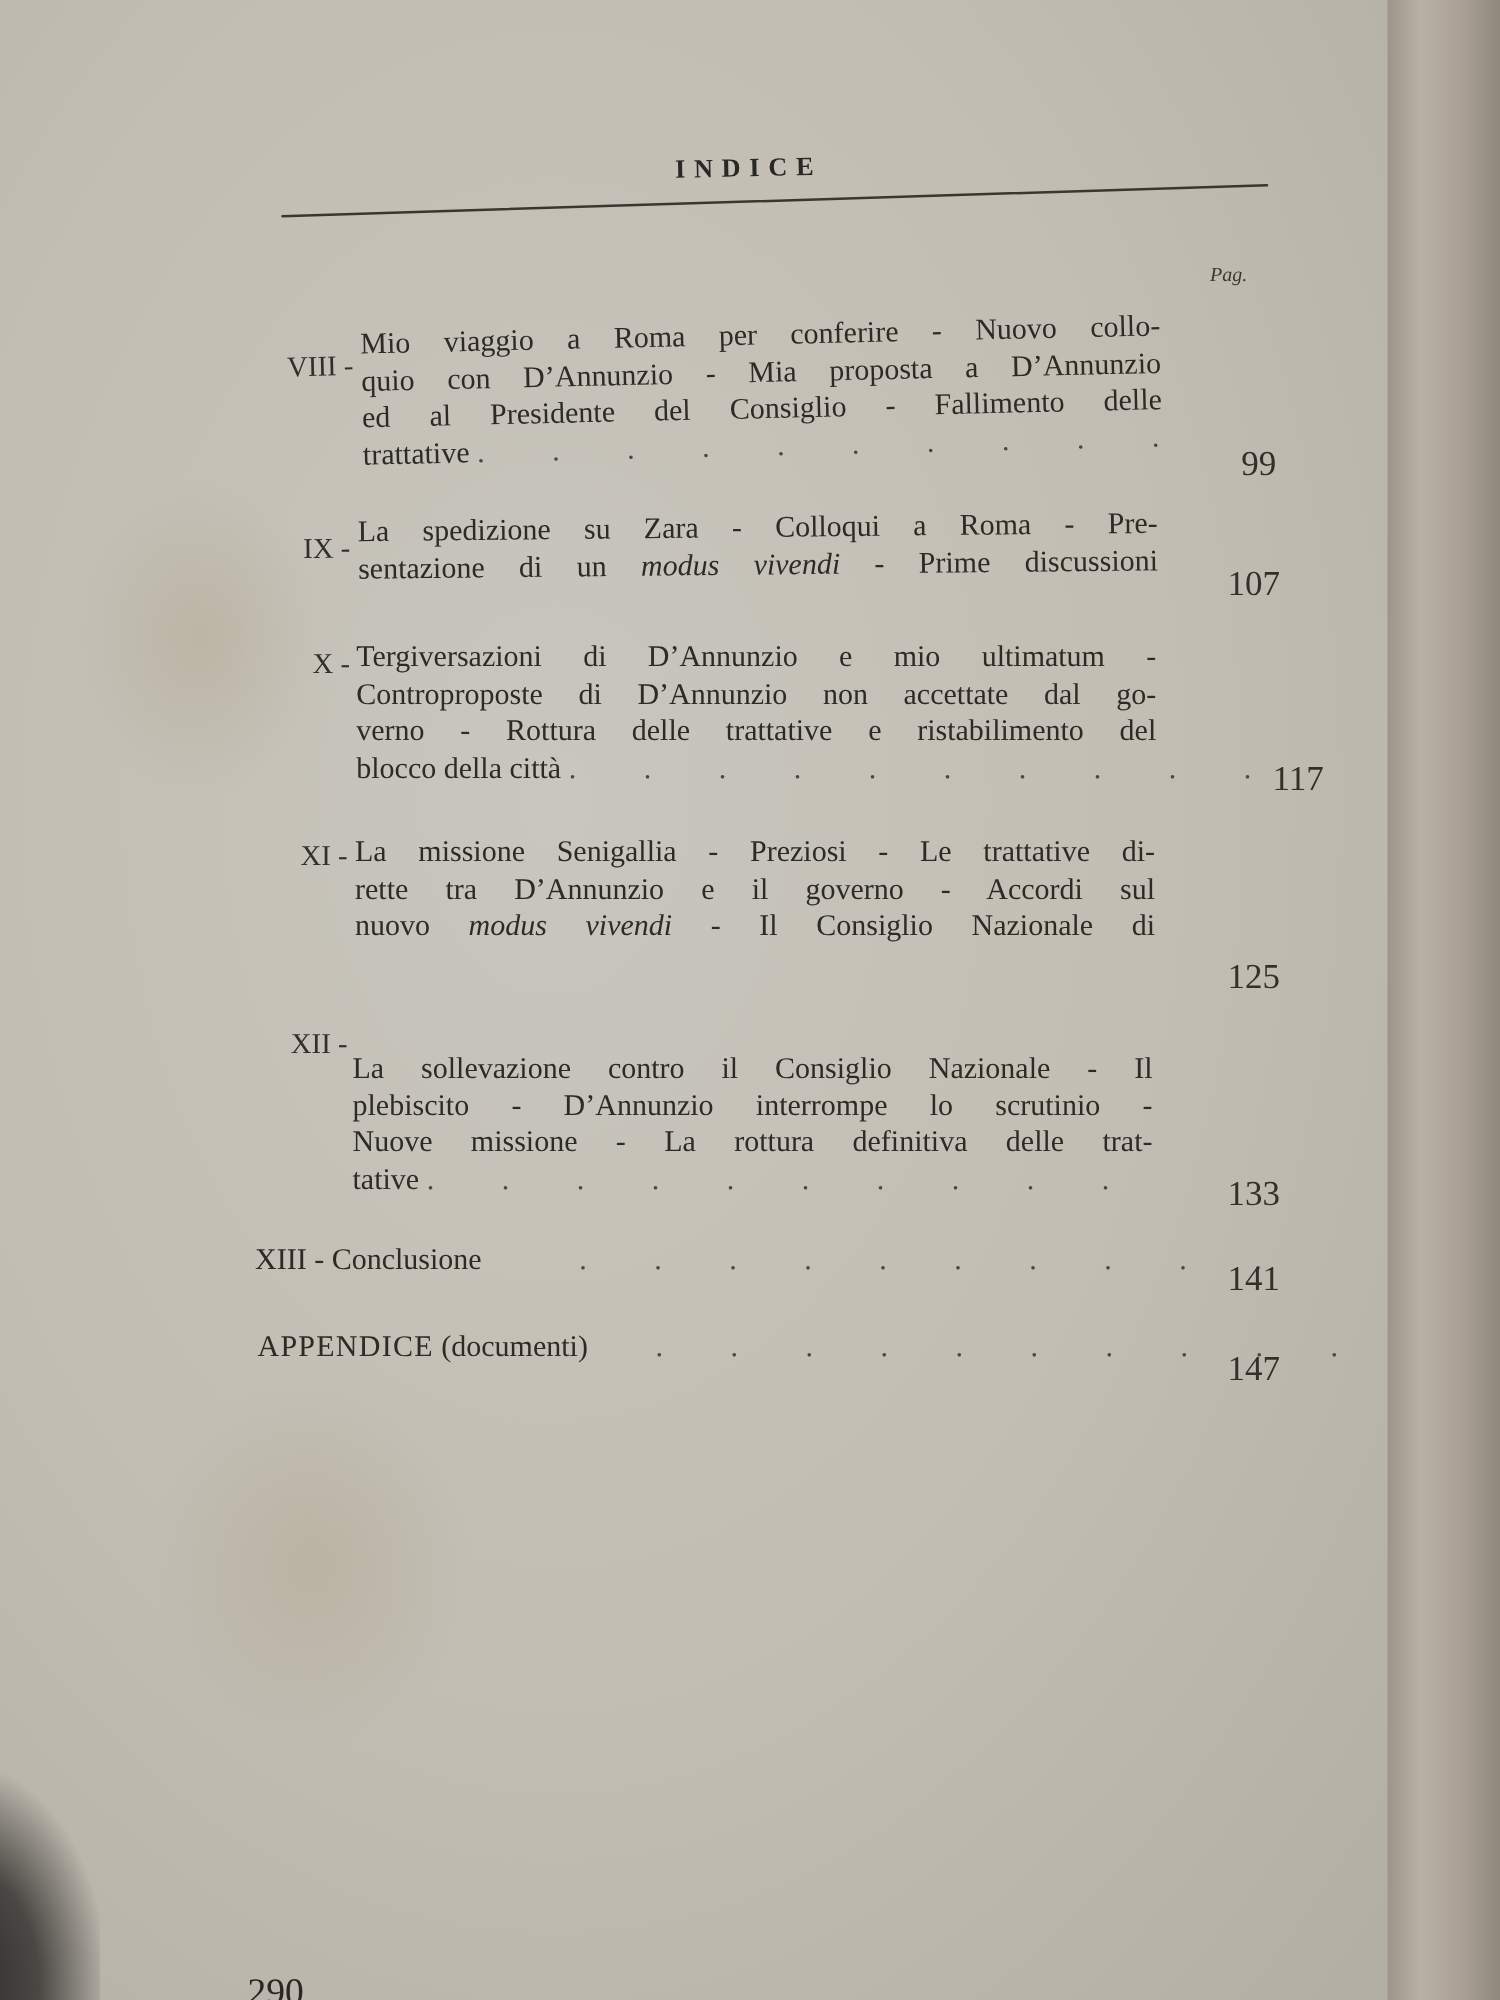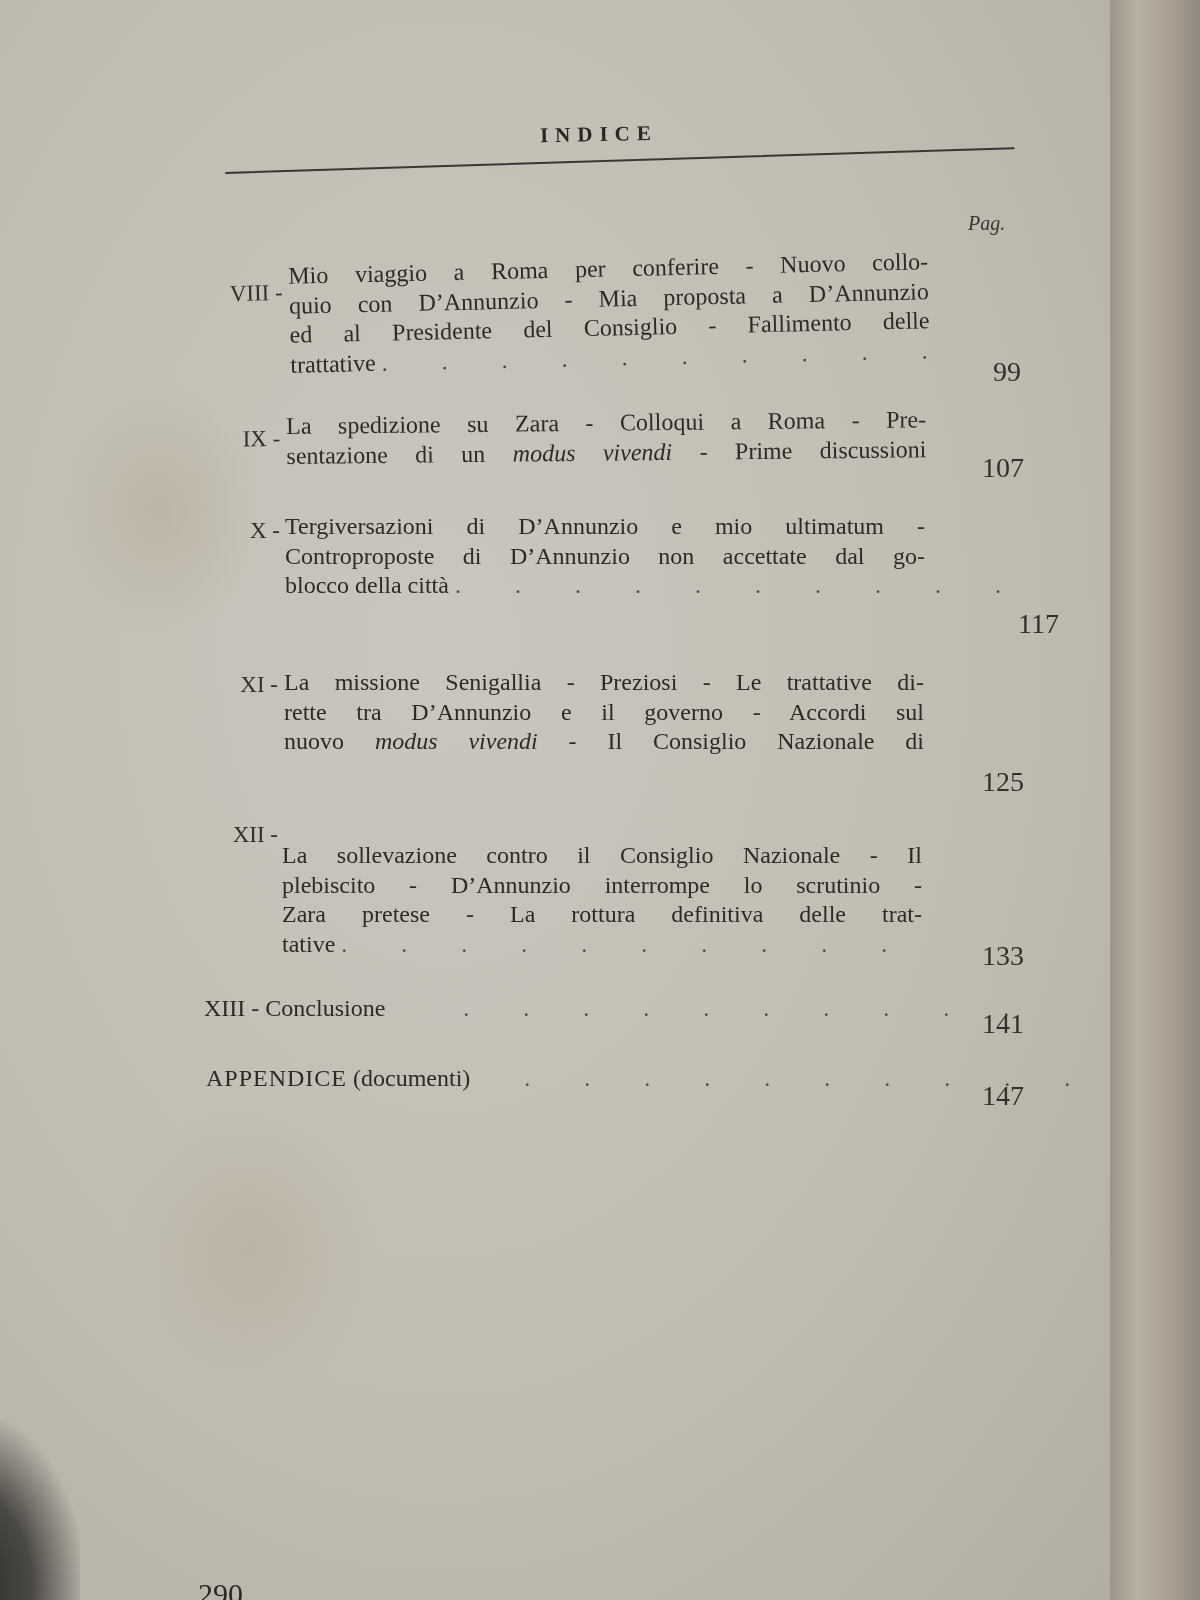--- a/index.html
+++ b/index.html
@@ -27,21 +27,21 @@
     transform: rotate(-1.2deg);
   }
   .rule {
     position: absolute; left: 225px; top: 172px; width: 790px; height: 2px;
     background: #3a3733;
     transform-origin: left center; transform: rotate(-1.8deg);
     border-radius: 2px;
   }
   .pag-label {
     position: absolute; left: 968px; top: 212px;
-    font-size: 20px; font-style: italic; color: #3a3733;
+    font-size: 16px; font-style: italic; color: #3a3733;
   }
   .toc { position: absolute; left: 0; top: 0; width: 1110px; }
   .entry { position: absolute; }
   .entry .num {
     position: absolute; text-align: right; font-size: 23px; color: #33302c; white-space: nowrap;
   }
   .entry .lines { position: absolute; }
   .entry .line {
     font-size: 24px; line-height: 29.5px; color: #2e2b27; white-space: nowrap;
     text-align: justify; text-align-last: justify; width: 640px;
@@ -95,20 +95,21 @@
     </div>
     <div class="entry" style="left:0;top:0;">
       <div class="page-no" style="left:982px;top:452px;">107</div>
     </div>
 
     <div class="entry" style="left:0;top:512px;">
       <div class="num" style="left:180px;top:6px;width:100px;">X -</div>
       <div class="lines" style="left:285px;top:0;">
         <div class="line">Tergiversazioni di D’Annunzio e mio ultimatum -</div>
         <div class="line">Controproposte di D’Annunzio non accettate dal go-</div>
+        <div class="line">verno - Rottura delle trattative e ristabilimento del</div>
         <div class="line last"><span>blocco della città</span> <span class="dots">. . . . . . . . . .</span></div>
       </div>
     </div>
     <div class="entry" style="left:0;top:0;">
       <div class="page-no" style="left:1018px;top:608px;">117</div>
     </div>
 
     <div class="entry" style="left:0;top:668px;">
       <div class="num" style="left:180px;top:4px;width:98px;">XI -</div>
       <div class="lines" style="left:284px;top:0;">
@@ -119,21 +120,21 @@
     </div>
     <div class="entry" style="left:0;top:0;">
       <div class="page-no" style="left:982px;top:766px;">125</div>
     </div>
 
     <div class="entry" style="left:0;top:826px;">
       <div class="num" style="left:170px;top:-4px;width:108px;">XII -</div>
       <div class="lines" style="left:282px;top:15px;">
         <div class="line">La sollevazione contro il Consiglio Nazionale - Il</div>
         <div class="line">plebiscito - D’Annunzio interrompe lo scrutinio -</div>
-        <div class="line">Zara pretese - La rottura definitiva delle trat-</div>
+        <div class="line">Nuove missione - La rottura definitiva delle trat-</div>
         <div class="line last"><span>tative</span> <span class="dots">. . . . . . . . . .</span></div>
       </div>
     </div>
     <div class="entry" style="left:0;top:0;">
       <div class="page-no" style="left:982px;top:940px;">133</div>
     </div>
 
     <div class="entry" style="left:204px;top:994px;">
       <div class="line last" style="width:740px;"><span>XIII -</span> <span>Conclusione</span> &nbsp;&nbsp;&nbsp;&nbsp;&nbsp;&nbsp;&nbsp;&nbsp;&nbsp;&nbsp;&nbsp;&nbsp;<span class="dots">. . . . . . . . . .</span></div>
     </div>

